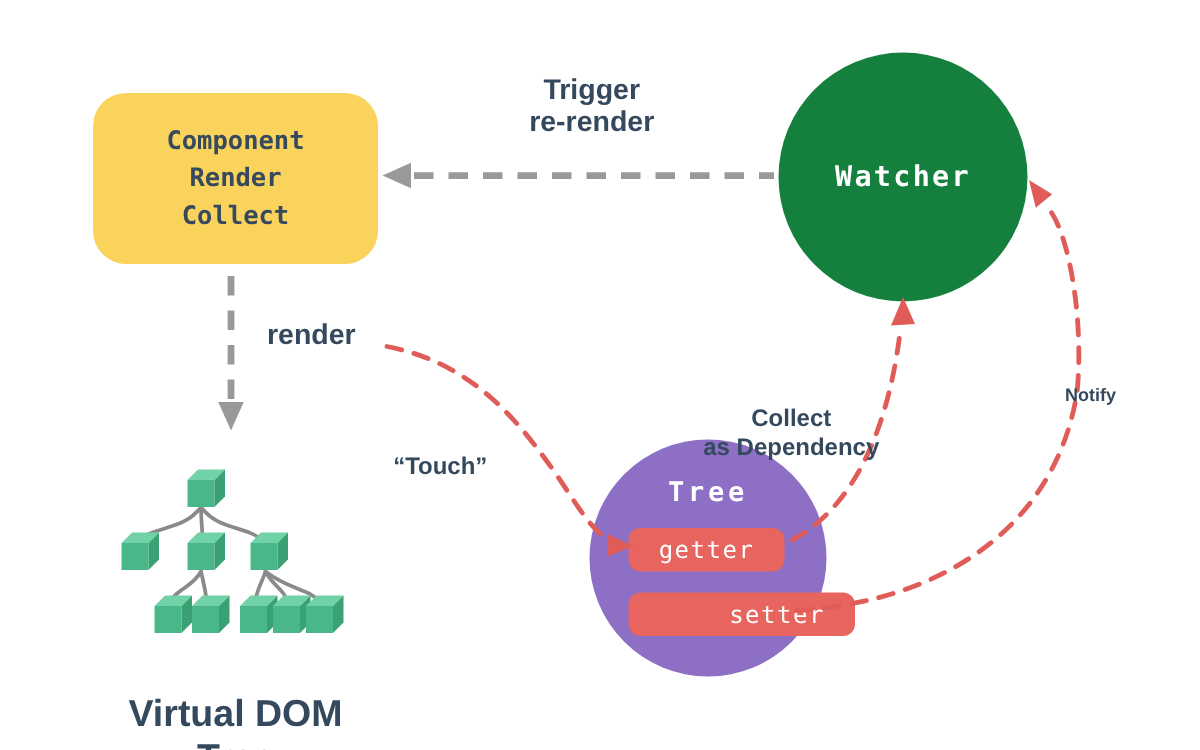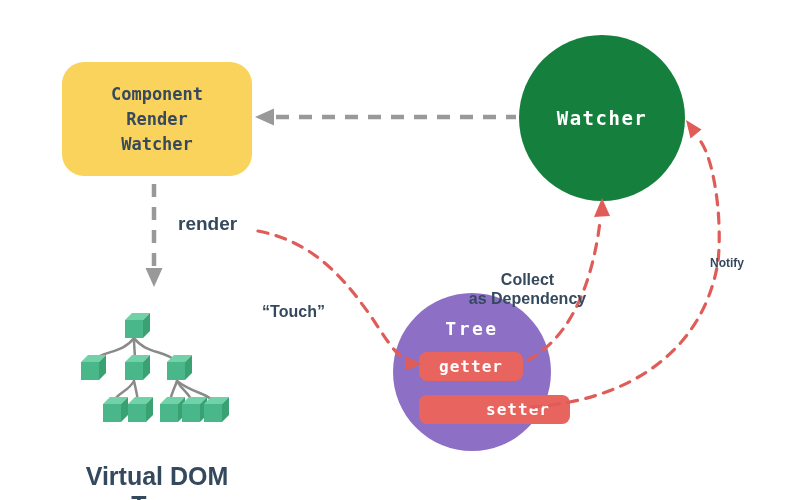--- a/index.html
+++ b/index.html
@@ -36,21 +36,21 @@
   }
   .data-title{
     position:absolute;left:0;top:25px;width:100%;text-align:center;
     font-family:"DejaVu Sans Mono", monospace;font-weight:bold;
     font-size:18px;color:#ffffff;letter-spacing:2.5px;
   }
   .accessor-box{
     position:absolute;width:104px;height:29px;z-index:2;
     background:#E8655F;border-radius:8px;
     display:flex;align-items:center;justify-content:center;
-    font-family:"DejaVu Sans Mono", monospace;font-weight:bold;
+    font-family:"DejaVu Sans Mono", monospace;font-weight:normal;
     font-size:16px;color:#ffffff;letter-spacing:1px;
   }
   .getter-box{left:419px;top:352px;}
   .setter-box{left:419px;top:395px;padding-left:47px;}
 
   
   .lbl{
     position:absolute;color:#35495E;font-weight:bold;z-index:4;
     white-space:pre-line;text-align:center;
   }
@@ -85,21 +85,21 @@
       <path d="M134,381 C128,392 118,392 113,402"></path>
       <path d="M134,381 C136,390 137,393 138,402"></path>
       <path d="M177,381 C174,390 171,393 170,402"></path>
       <path d="M177,381 C183,392 189,392 192,402"></path>
       <path d="M177,381 C194,394 206,392 214,402"></path>
     </g>
   </svg>
 
   <div class="component-box">Component
 Render
-Watcher</div>
+Collect</div>
 
   <div class="watcher-circle">Watcher</div>
 
   <div class="data-circle">
     <div class="data-title">Tree</div>
   </div>
   <div class="accessor-box getter-box">getter</div>
   <div class="accessor-box setter-box">setter</div>
 
   <div>
@@ -125,20 +125,22 @@
     <path d="M258,231 C315,242 345,280 370,315 C385,337 392,350 404,359" stroke="#DF5C58" stroke-width="3.2" stroke-dasharray="10 8.5" fill="none" stroke-linecap="round"></path>
     <polygon points="422,364 405,356 405,371" fill="#DF5C58"></polygon>
 
     <path d="M528,360 C562,342 590,300 600,222" stroke="#DF5C58" stroke-width="3.2" stroke-dasharray="10 8.5" fill="none" stroke-linecap="round"></path>
     <polygon points="602,198 594,217 610,216" fill="#DF5C58"></polygon>
 
     <path d="M531,407 C628,401 703,352 718,262 C723,212 712,152 698,138" stroke="#DF5C58" stroke-width="3.2" stroke-dasharray="10 8.5" fill="none" stroke-linecap="round"></path>
     <polygon points="686,120 701.5,129.5 690.5,138.5" fill="#DF5C58"></polygon>
   </svg>
 
+  <div class="lbl trigger-label">Trigger
+re-render</div>
   <div class="lbl render-label">render</div>
   <div class="lbl touch-label">“Touch”</div>
   <div class="lbl collect-label">Collect
 as Dependency</div>
   <div class="lbl notify-label">Notify</div>
   <div class="lbl vdom-label">Virtual DOM Tree</div>
 
 </div>
 
 </body></html>

